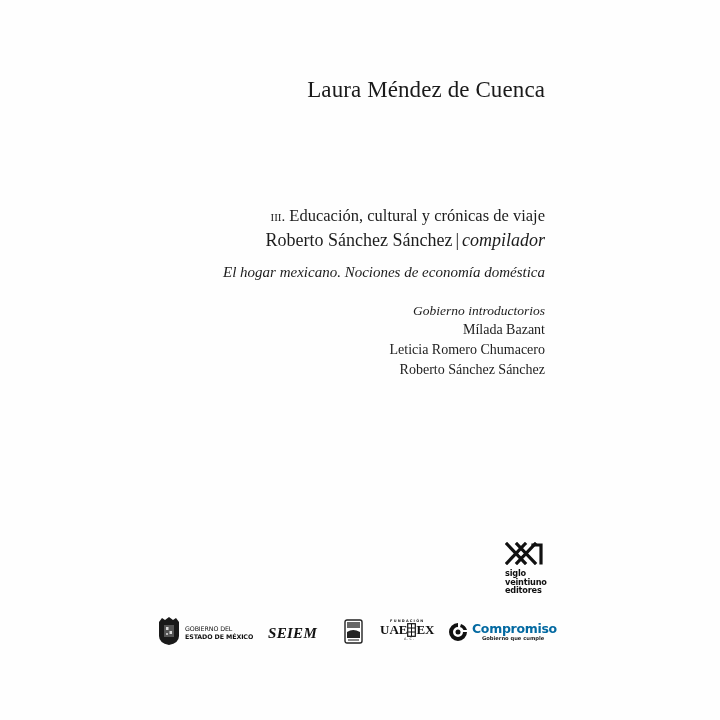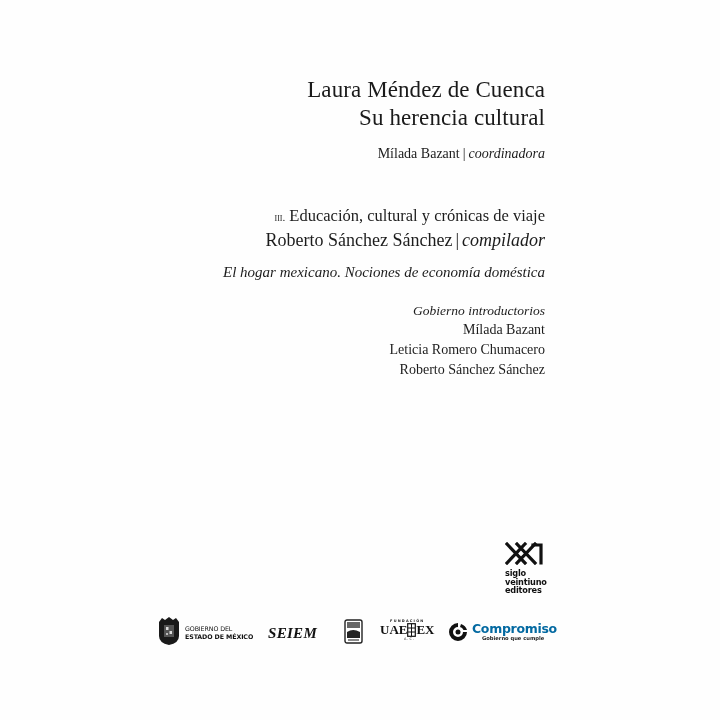--- a/index.html
+++ b/index.html
@@ -5,21 +5,21 @@
   html, body { margin:0; padding:0; }
   body { width:720px; height:720px; background:#ffffff; position:relative; overflow:hidden;
          font-family:"Liberation Serif","DejaVu Serif",serif; color:#1c1c1c; }
   .page { position:absolute; left:0; top:0; width:720px; height:720px; background:#fefefe; }
   .r { position:absolute; right:175px; text-align:right; white-space:nowrap; }
   .title { font-size:23px; line-height:27px; letter-spacing:0.1px; color:#1a1a1a; }
   .t1 { top:76px; }
   .t2 { top:104px; }
   .coord { top:146px; font-size:14px; }
   .vol { top:206px; font-size:16.5px; }
-  .sc { font-variant:small-caps; font-size:11px; }
+  .sc { font-variant:small-caps; font-size:15px; }
   .comp { top:230px; font-size:18px; }
   .work { top:264px; font-size:15px; font-style:italic; }
   .est { top:303px; font-size:13.5px; font-style:italic; }
   .a1 { top:322px; font-size:14px; }
   .a2 { top:342px; font-size:14px; }
   .a3 { top:362px; font-size:14px; }
   .it { font-style:italic; }
   .sep { margin:0 3px; }
 
   
@@ -46,25 +46,21 @@
   .comp-text { left:322px; top:10px; font-family:"DejaVu Sans","Liberation Sans",sans-serif; }
   .comp-text .big { font-size:12.5px; font-weight:bold; color:#0369a1; letter-spacing:-0.3px; line-height:13px; }
   .comp-text .small { font-size:5.2px; font-weight:bold; color:#222; margin-left:10px; line-height:7px; }
 </style>
 </head>
 <body>
 
 <div class="page">
 
   <div class="r title t1">Laura Méndez de Cuenca</div>
-  <div class="r title t2">Su herencia cultural</div>
 
-  <div class="r coord">
-    <span>Mílada Bazant</span><span class="sep">|</span><span class="it">coordinadora</span>
-  </div>
 
   <div class="r vol">
     <span class="sc">iii.</span>
     <span>Educación, cultural y crónicas de viaje</span>
   </div>
 
   <div class="r comp">
     <span>Roberto Sánchez Sánchez</span><span class="sep">|</span><span class="it">compilador</span>
   </div>
 

